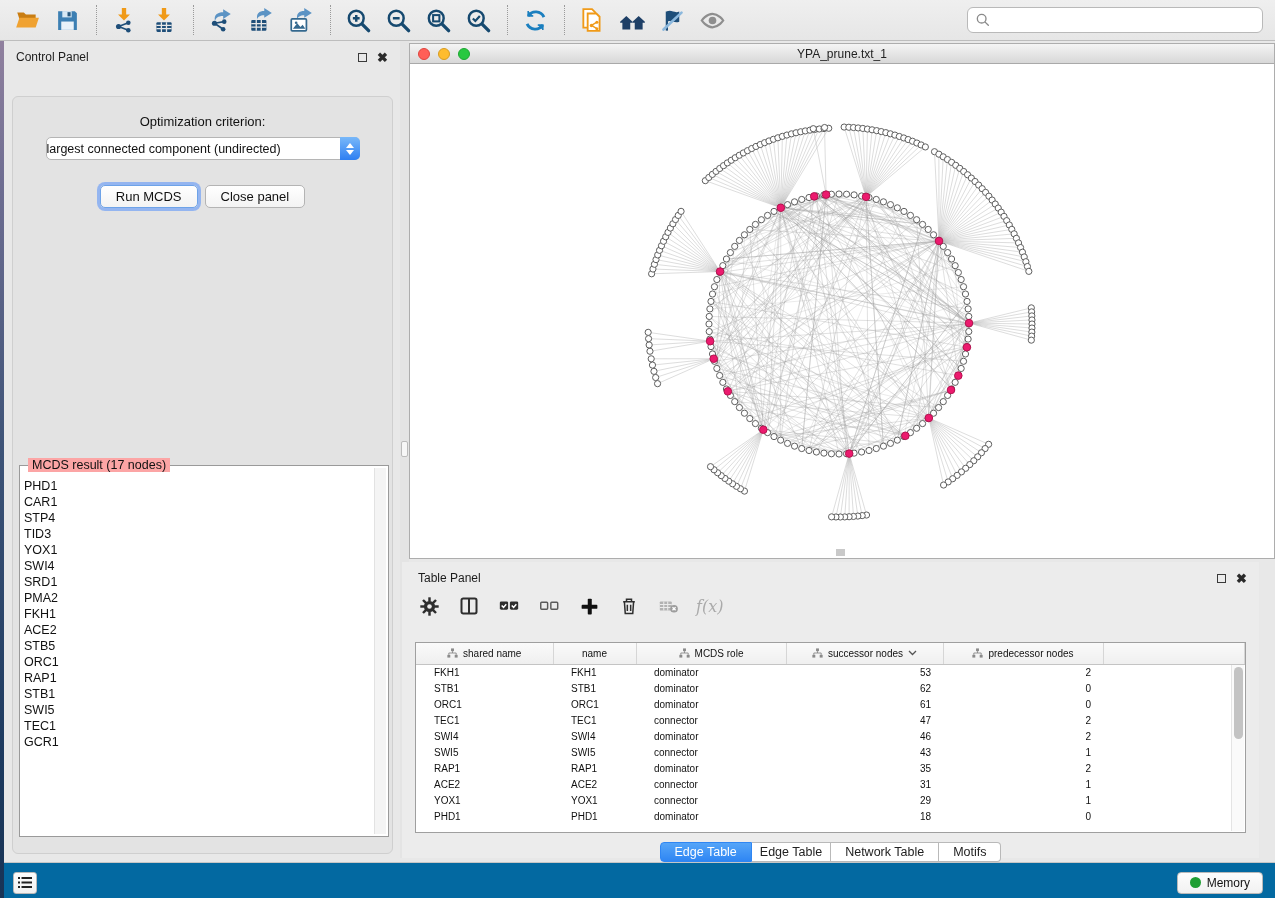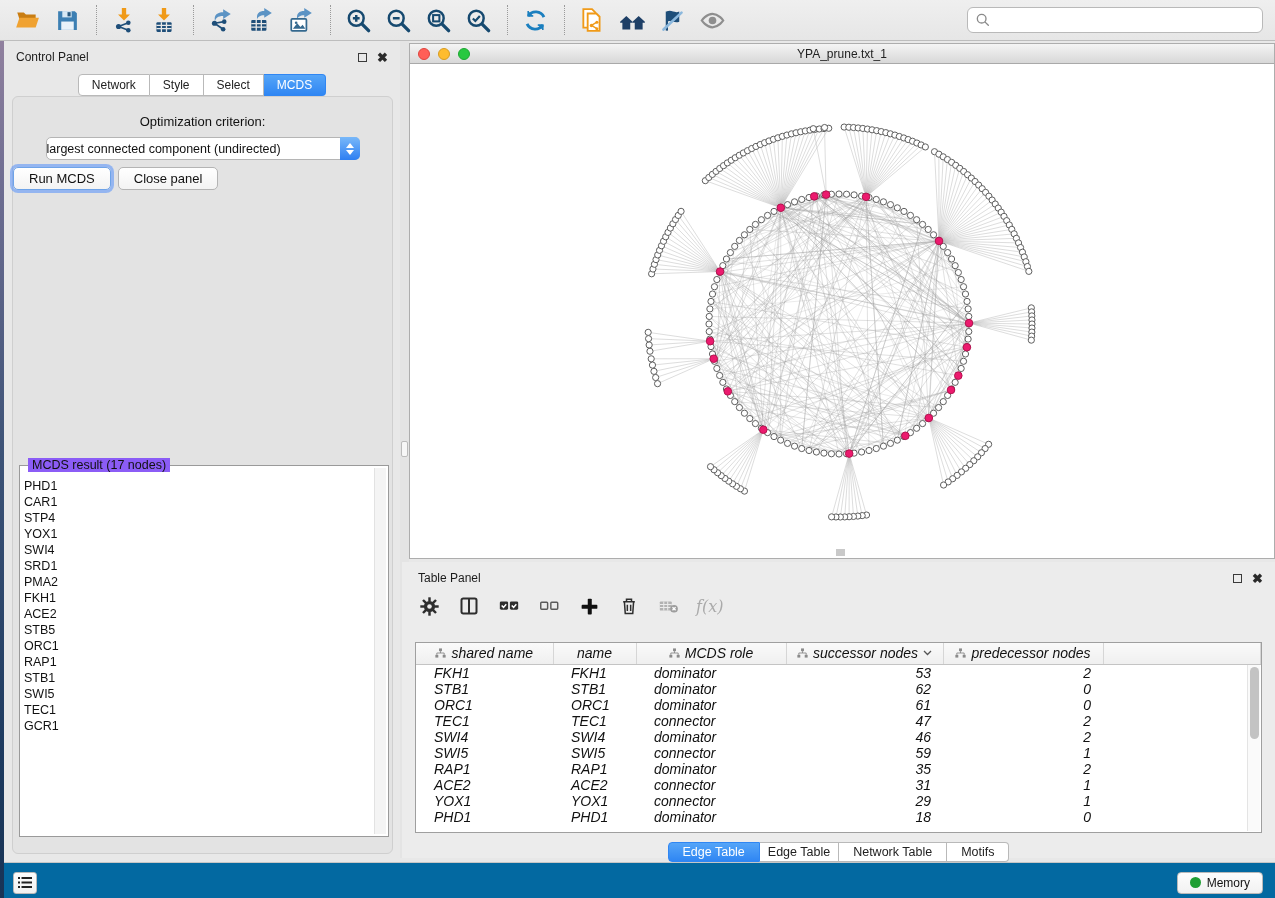--- a/index.html
+++ b/index.html
@@ -34,54 +34,54 @@
     background:#e3e3e3; border:1px solid #cfcfcf; border-radius:6px; }
   .opt-label { text-align:center; font-size:13px; color:#111; margin-top:17px; }
   .cp-select { margin:8px auto 0 auto; width:314px; height:23px; background:#fff;
     border:1px solid #b5b5b5; border-radius:5px; display:flex; align-items:center; font-size:12.5px; color:#111; }
   .cp-select .val { flex:1; white-space:nowrap; overflow:hidden; }
   .sel-step { width:20px; height:23px; margin:-1px -1px -1px 0; border-radius:0 5px 5px 0;
     background:linear-gradient(#79b8f9,#2e7ff2); display:flex; flex-direction:column;
     align-items:center; justify-content:center; gap:2px; }
   .tri-up { width:0; height:0; border-left:4px solid transparent; border-right:4px solid transparent; border-bottom:5px solid #fff; }
   .tri-dn { width:0; height:0; border-left:4px solid transparent; border-right:4px solid transparent; border-top:5px solid #fff; }
-  .cp-btnrow { display:flex; justify-content:flex-start; gap:7px; margin-top:7px; }
+  .cp-btnrow { display:flex; justify-content:center; gap:7px; margin-top:25px; }
   .btn { background:linear-gradient(#ffffff,#f3f3f3); border:1px solid #b4b4b4; border-radius:5px;
     font-size:13px; color:#111; padding:3px 15px; }
   .btn.focus { box-shadow:0 0 0 3px rgba(84,144,252,.55); border-color:#6ea3e8; }
   .mcds-fieldset { position:absolute; left:6px; top:368px; width:370px; height:372px;
     border:1px solid #9a9a9a; background:#fff; }
-  .mcds-legend { position:absolute; left:8px; top:-8px; background:#8b5cf6; padding:0 4px;
+  .mcds-legend { position:absolute; left:8px; top:-8px; background:#fca5a5; padding:0 4px;
     font-size:12.5px; color:#111; }
   .mcds-list { position:absolute; inset:4px 16px 2px 4px; overflow:hidden;
     font-size:12.5px; color:#111; line-height:16px; padding-top:8px; }
   .mcds-scroll { position:absolute; top:2px; right:2px; bottom:2px; width:12px; background:#f4f4f4;
     border-left:1px solid #e2e2e2; }
   
   .vsplit { position:absolute; left:396px; top:0; width:9px; height:817px; background:#e4e4e4; }
   .vsplit .grip { position:absolute; left:1px; top:400px; width:7px; height:16px;
     background:#f7f7f7; border:1px solid #bbb; border-radius:2px; }
   
   .netwin { position:absolute; left:405px; top:2px; right:0; height:516px;
     border:1px solid #adadad; background:#22c55e; }
   .net-titlebar { height:20px; background:linear-gradient(#f4f4f4,#d8d8d8);
     border-bottom:1px solid #a9a9a9; display:flex; align-items:center; position:relative; }
   .tl { width:12px; height:12px; border-radius:50%; margin-left:8px; }
   .tl.red{ background:#ff5f57; border:0.5px solid #e0443e;} .tl.yel{ background:#febc2e; border:0.5px solid #d89c21;} .tl.grn{ background:#28c840; border:0.5px solid #1da732;}
   .net-title { position:absolute; left:0; right:0; text-align:center; font-size:12px; color:#222; }
   .net-canvas { position:relative; width:100%; height:494px; background:#fff; overflow:hidden; }
   .canvas-grip { position:absolute; left:426px; bottom:2px; width:9px; height:7px; background:#c9c9c9; }
   
-  .tpanel { position:absolute; left:398px; top:521px; right:0; height:296px; background:#ececec; }
+  .tpanel { position:absolute; left:398px; top:521px; right:16px; height:296px; background:#ececec; }
   .tp-toolbar { display:flex; align-items:center; height:34px; margin:4px 0 0 14px; gap:14px; }
   .tpicon { width:26px; height:26px; display:flex; align-items:center; justify-content:center; }
   .fx { font-family:"DejaVu Serif", serif; font-style:italic; font-size:16px; color:#aaa; }
   .ttable { position:absolute; left:13px; right:13px; top:80px; height:191px; background:#fff;
     border:1px solid #9f9f9f; overflow:hidden; }
-  table.grid { border-collapse:collapse; table-layout:fixed; width:100%; font-size:14px; color:#111;font-style:italic; }
+  table.grid { border-collapse:collapse; table-layout:fixed; width:100%; font-size:10px; color:#111; }
   table.grid th { height:21px; font-weight:normal; background:linear-gradient(#fafafa,#efefef);
     border-bottom:1px solid #c4c4c4; border-right:1px solid #d6d6d6; position:relative;
     white-space:nowrap; overflow:hidden; }
   table.grid th .hwrap { display:flex; align-items:center; justify-content:center; gap:5px; }
   table.grid td { height:16px; padding:0 10px 0 18px; white-space:nowrap; overflow:hidden; }
   table.grid td.num { text-align:right; padding-right:12px; }
   .tscroll { position:absolute; top:22px; right:1px; bottom:1px; width:13px; background:#fafafa;
     border-left:1px solid #e4e4e4; }
   .tscroll .thumb { position:absolute; top:2px; left:2px; width:9px; height:72px; background:#c3c3c3; border-radius:5px; }
   .tp-tabs { position:absolute; left:0; right:0; top:280px; display:flex; justify-content:center; }
@@ -241,45 +241,40 @@
 
 <div class="app">
 
   <div class="cpanel">
     <div class="panel-hdr">
       <span>Control Panel</span>
       <span class="spacer"></span>
       <span class="wicon-box"></span>
       <span class="wicon-x">✖</span>
     </div>
-    <div class="cp-tabs" id="cp-tabs">
-        <span class="seg">Network</span>
-        <span class="seg">Style</span>
-        <span class="seg">Select</span>
-        <span class="seg active">MCDS</span>
-      </div>
     <div class="cp-content">
       <div class="opt-label">Optimization criterion:</div>
       <div class="cp-select">
         <span class="val">largest connected component (undirected)</span>
         <span class="sel-step">
             <span class="tri-up"></span>
             <span class="tri-dn"></span>
           </span>
       </div>
       <div class="cp-btnrow">
         <button class="btn focus">Run MCDS</button>
         <button class="btn">Close panel</button>
       </div>
       <div class="mcds-fieldset">
         <span class="mcds-legend">MCDS result (17 nodes)</span>
         <div class="mcds-list" id="mcds-list">
             <div>PHD1</div>
             <div>CAR1</div>
             <div>STP4</div>
+            <div>TID3</div>
             <div>YOX1</div>
             <div>SWI4</div>
             <div>SRD1</div>
             <div>PMA2</div>
             <div>FKH1</div>
             <div>ACE2</div>
             <div>STB5</div>
             <div>ORC1</div>
             <div>RAP1</div>
             <div>STB1</div>
@@ -1198,21 +1193,21 @@
               <td>SWI4</td>
               <td>dominator</td>
               <td class="num">46</td>
               <td class="num">2</td>
               <td></td>
             </tr>
             <tr>
               <td>SWI5</td>
               <td>SWI5</td>
               <td>connector</td>
-              <td class="num">59</td>
+              <td class="num">43</td>
               <td class="num">1</td>
               <td></td>
             </tr>
             <tr>
               <td>RAP1</td>
               <td>RAP1</td>
               <td>dominator</td>
               <td class="num">35</td>
               <td class="num">2</td>
               <td></td>

